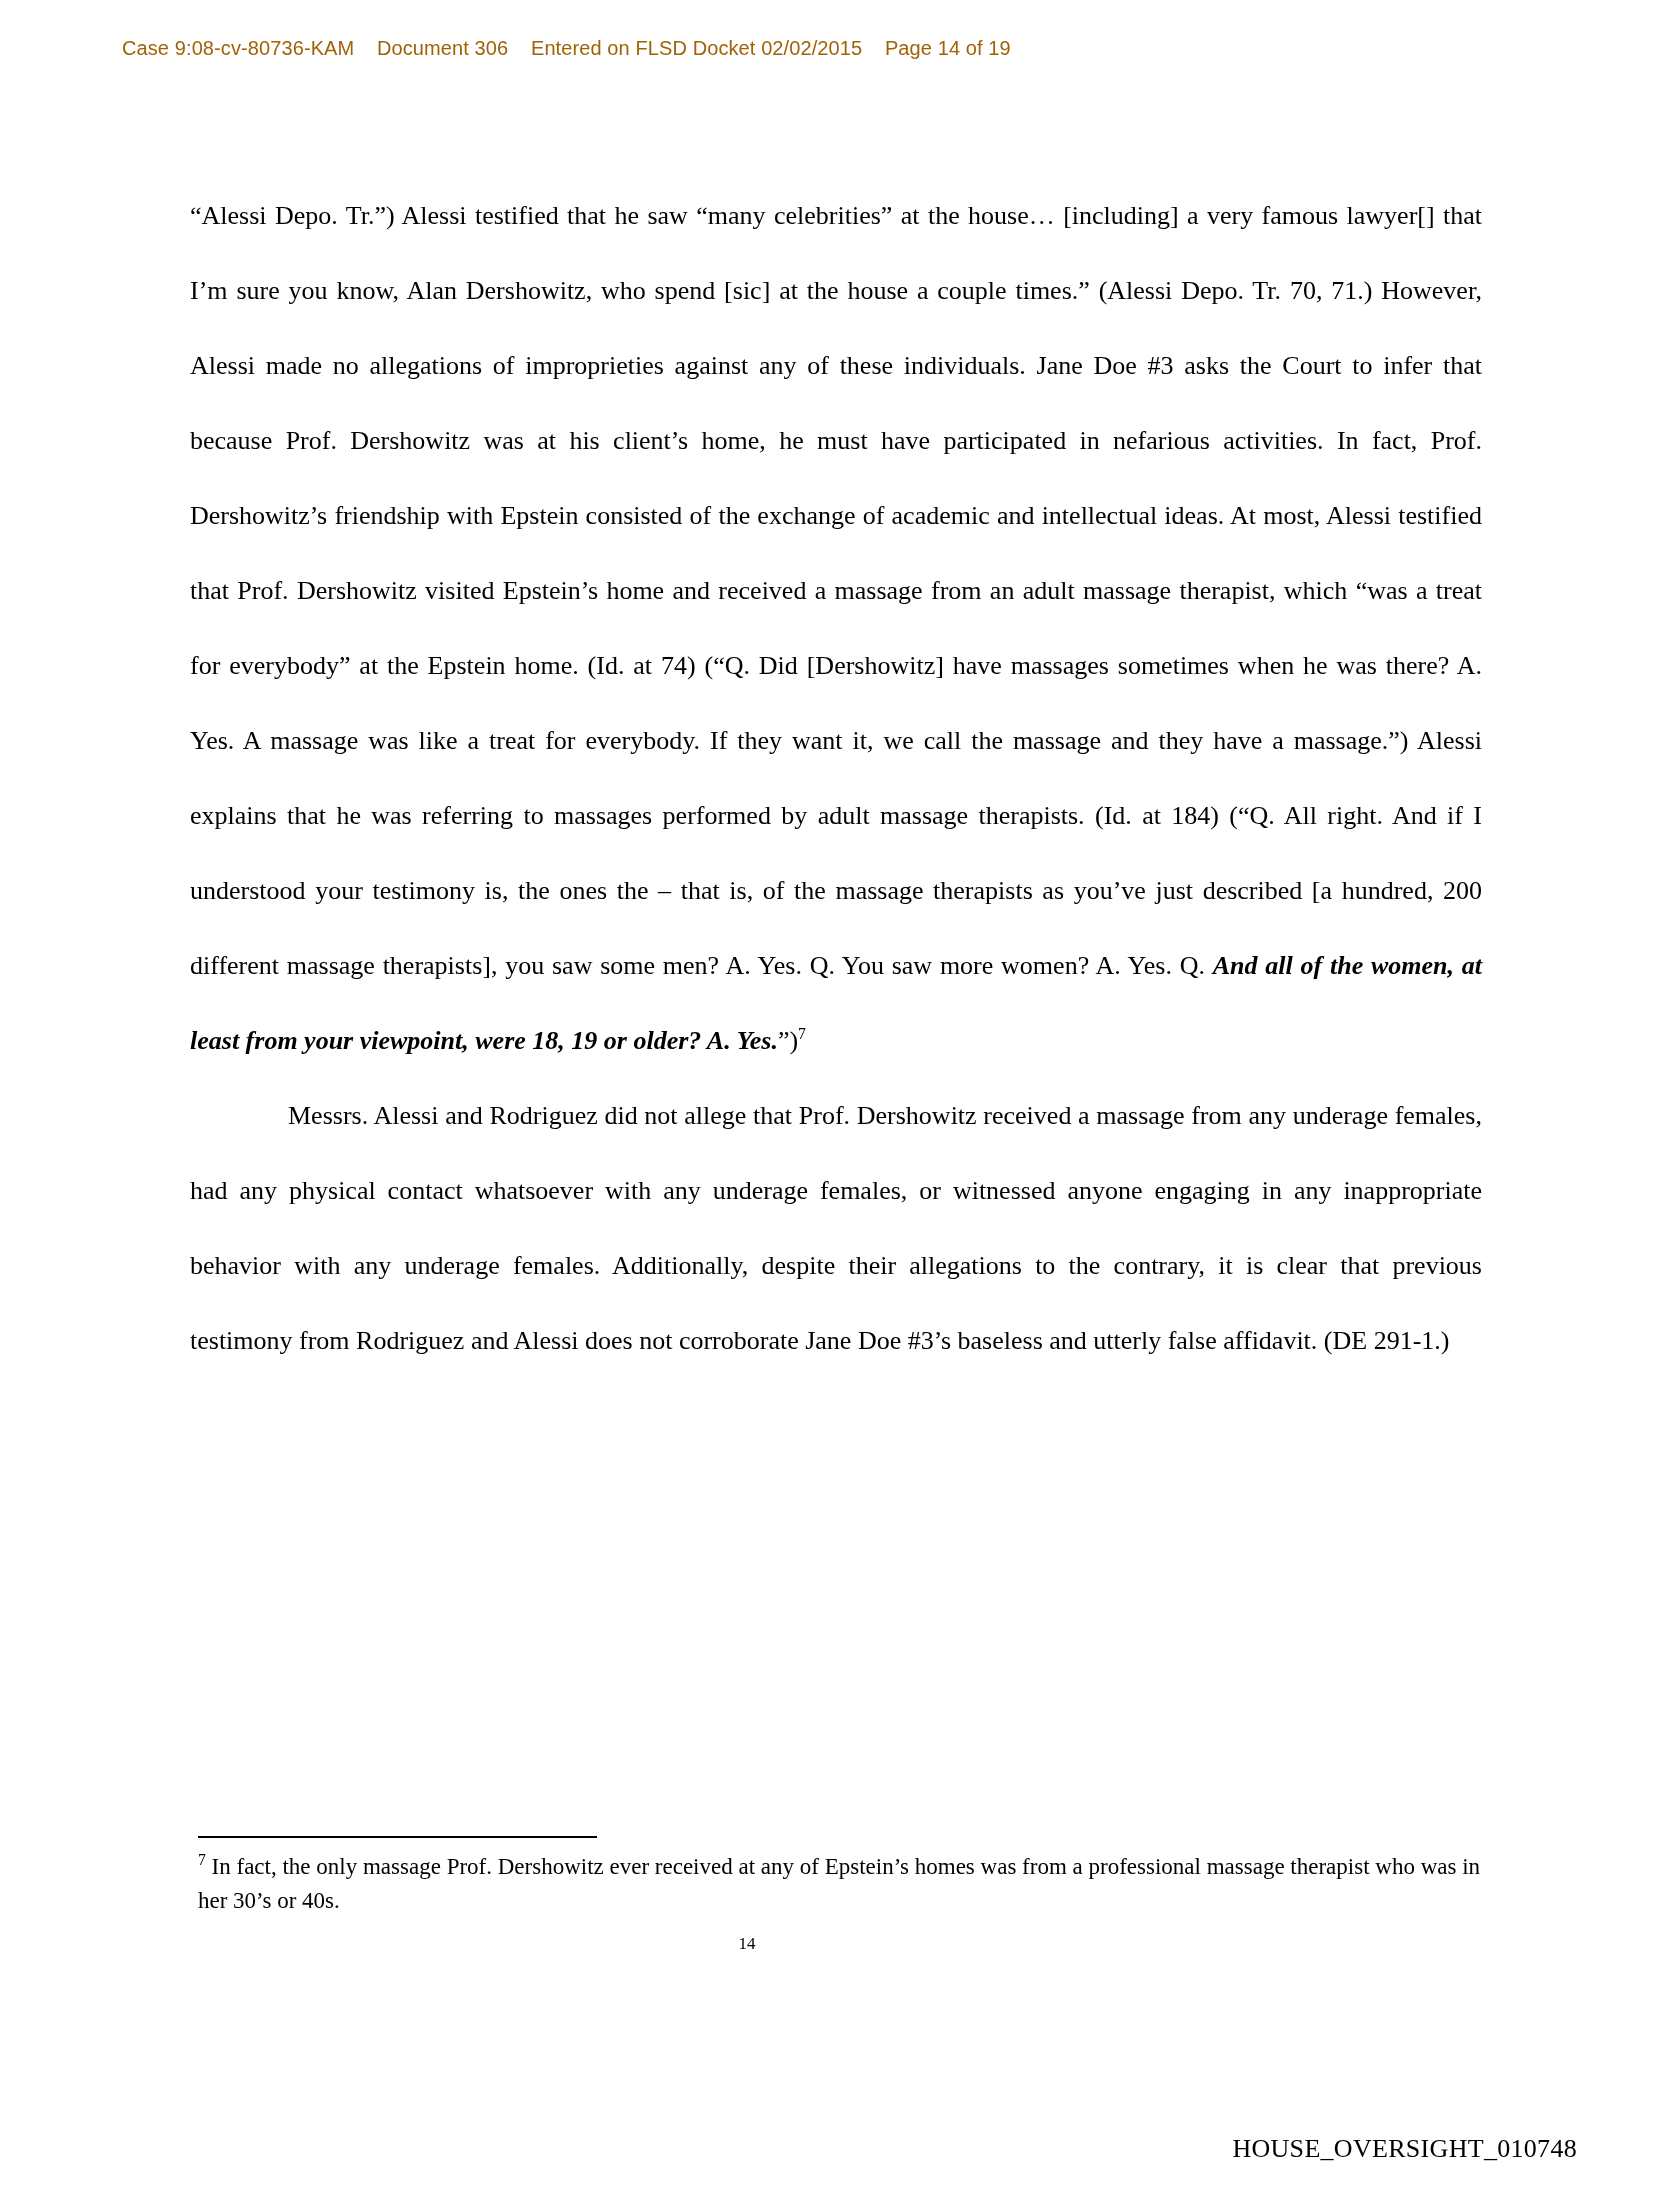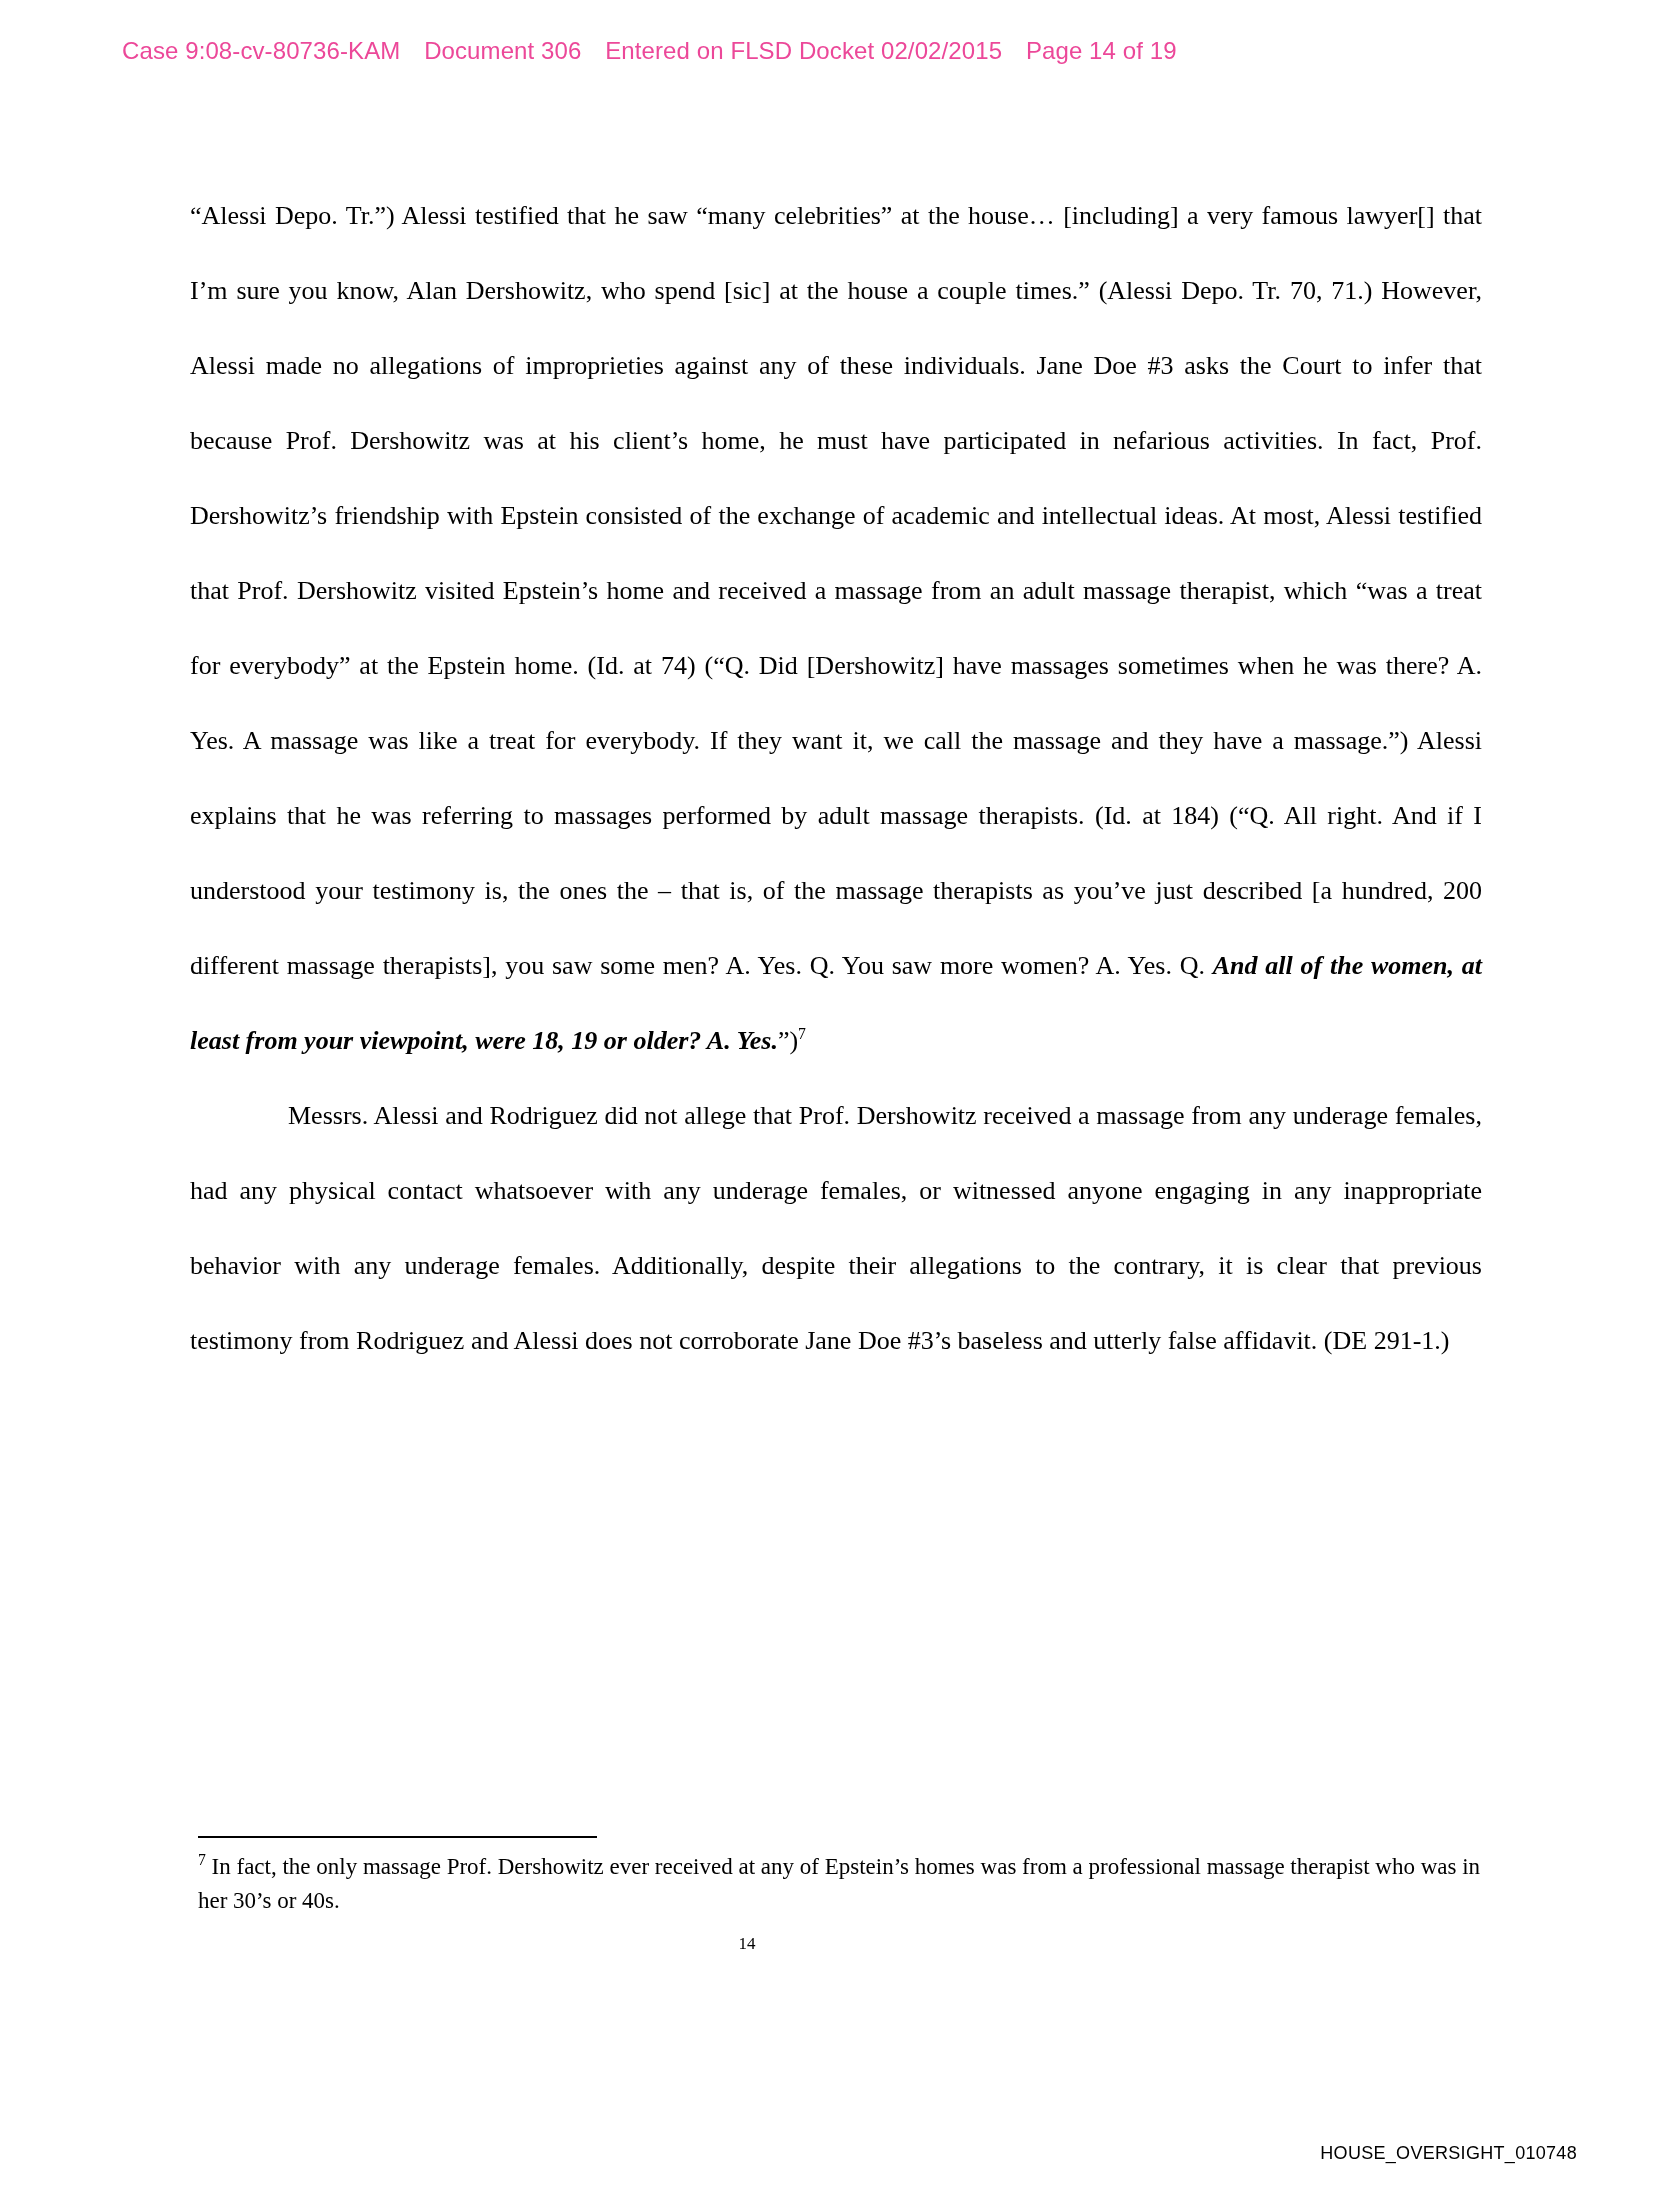--- a/index.html
+++ b/index.html
@@ -15,22 +15,22 @@
     margin: 0 auto;
     font-family: "Liberation Serif", serif;
     color: #000000;
     box-sizing: border-box;
   }
   .header-stamp {
     position: absolute;
     top: 37px;
     left: 122px;
     font-family: "Liberation Sans", sans-serif;
-    font-size: 24px;
-    color: #ec4899;
+    font-size: 20px;
+    color: #a16207;
     letter-spacing: 0.1px;
     white-space: nowrap;
   }
   .header-stamp span {
     margin-right: 17px;
   }
   .header-stamp span:last-child { margin-right: 0; }
 
   .body-block {
     position: absolute;
@@ -76,22 +76,22 @@
     top: 1934px;
     left: 0;
     width: 1494px;
     text-align: center;
     font-size: 17px;
   }
   .bates {
     position: absolute;
     bottom: 41px;
     right: 92px;
-    font-family: Liberation Sans, sans-serif;
-    font-size: 18px;
+    font-family: Liberation Serif, serif;
+    font-size: 26px;
     letter-spacing: 0.3px;
     text-align: center;
   }
   .bolditalic {
     font-weight: bold;
     font-style: italic;
   }
   sup.fn-ref {
     font-size: 15.7px;
     vertical-align: super;

